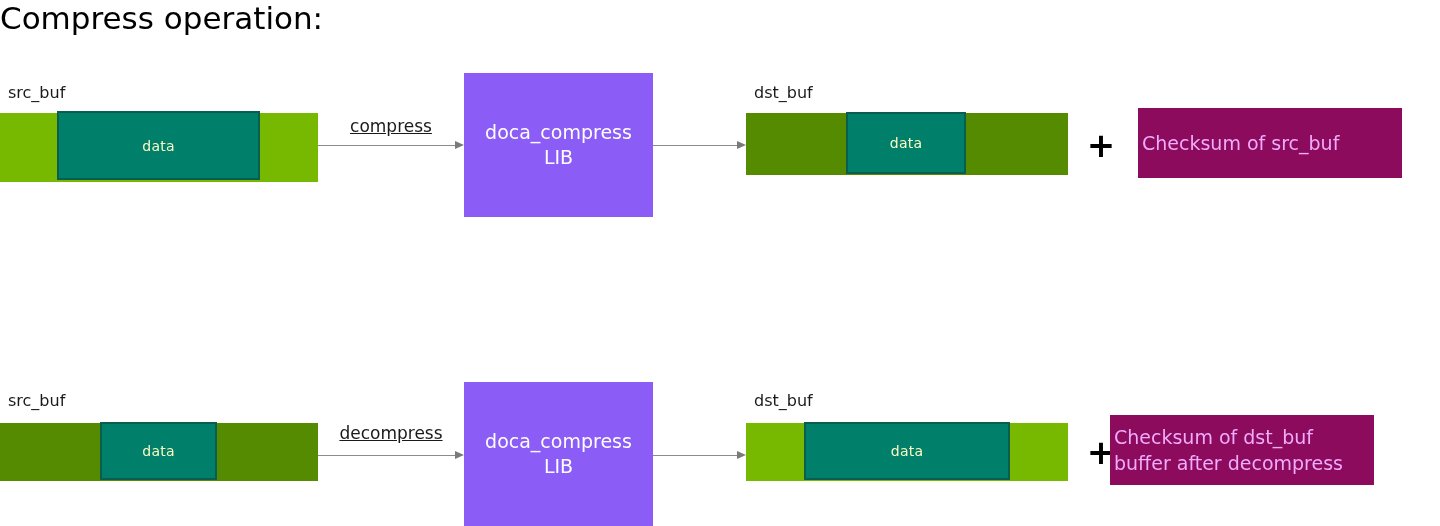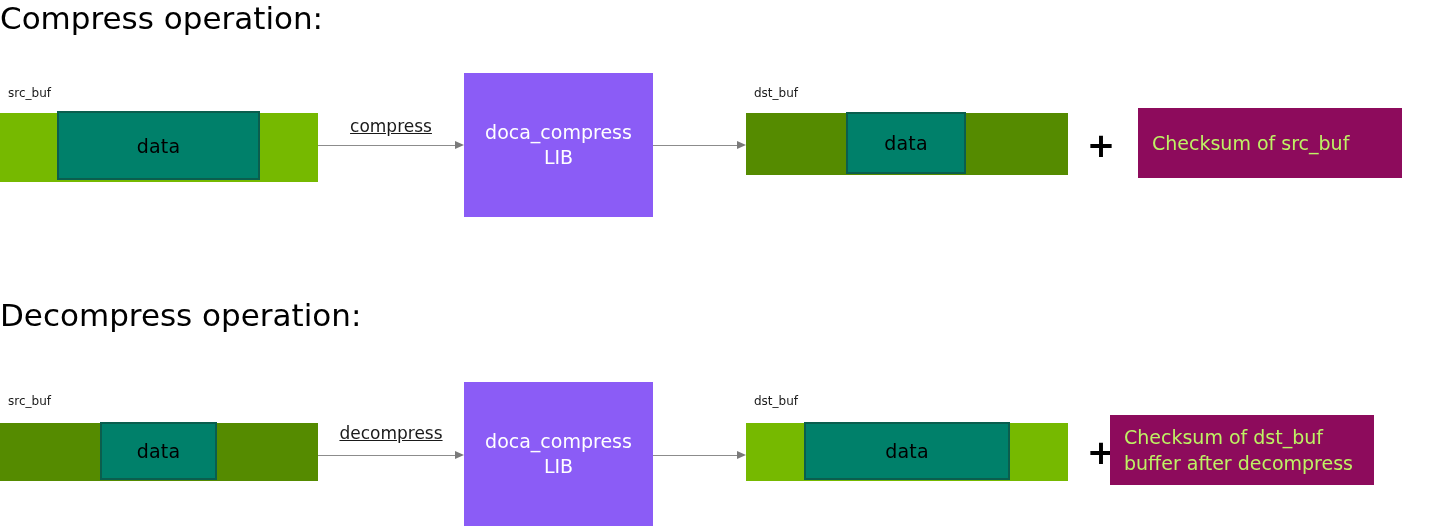--- a/index.html
+++ b/index.html
@@ -28,43 +28,43 @@
     font-size: 31px;
     line-height: 36px;
     font-weight: 400;
     color: #000;
     letter-spacing: 0px;
     white-space: nowrap;
   }
 
   
   .buf-label {
-    font-size: 12px;
+    font-size: 16px;
     line-height: 18px;
     font-weight: 400;
     color: #1a1a1a;
     white-space: nowrap;
   }
 
   
   .buffer {
     display: block;
   }
   .buffer.bright { background: #76b900; }
   .buffer.olive  { background: #558b00; }
 
   
   .data-block {
     background: #00806a;
     border: 2px solid #0a5e4e;
     display: flex;
     align-items: center;
     justify-content: center;
-    color: #000000;
-    font-size: 19px;
+    color: #fef9c3;
+    font-size: 14px;
     line-height: 20px;
     font-weight: 400;
     letter-spacing: 0.2px;
   }
 
   
   .arrow-line {
     height: 1px;
     background: #8c8c8c;
   }
@@ -102,25 +102,25 @@
     line-height: 34px;
     font-weight: 700;
     color: #000000;
     font-family: "DejaVu Sans", "Liberation Sans", sans-serif;
     text-align: center;
   }
 
   
   .checksum-box {
     background: #8d0b5c;
-    color: #bef264;
+    color: #f0abfc;
     display: flex;
     flex-direction: column;
     justify-content: center;
-    padding-left: 14px;
+    padding-left: 4px;
     font-size: 19px;
     line-height: 26px;
   }
   .checksum-box .cs-line { white-space: nowrap; }
 </style>
 </head>
 <body>
 
 <div class="stage">
 
@@ -153,21 +153,20 @@
       <span>data</span>
     </div>
   </div>
 
   <div class="abs plus-sign" style="left:1085px; top:128px; width:32px;">+</div>
 
   <div class="abs checksum-box" style="left:1138px; top:108px; width:264px; height:70px;">
     <div class="cs-line">Checksum of src_buf</div>
   </div>
 
-  <div class="abs section-title" style="left:0px; top:297px; width:520px;">Decompress operation:</div>
 
   <div class="abs buf-label" style="left:8px; top:392px;">src_buf</div>
 
   <div class="abs buffer olive" style="left:0px; top:423px; width:318px; height:58px;">
     <div class="abs data-block" style="left:100px; top:-1px; width:117px; height:58px;">
       <span>data</span>
     </div>
   </div>
 
   <div class="abs arrow-label" style="left:326px; top:423px; width:130px;">decompress</div>

